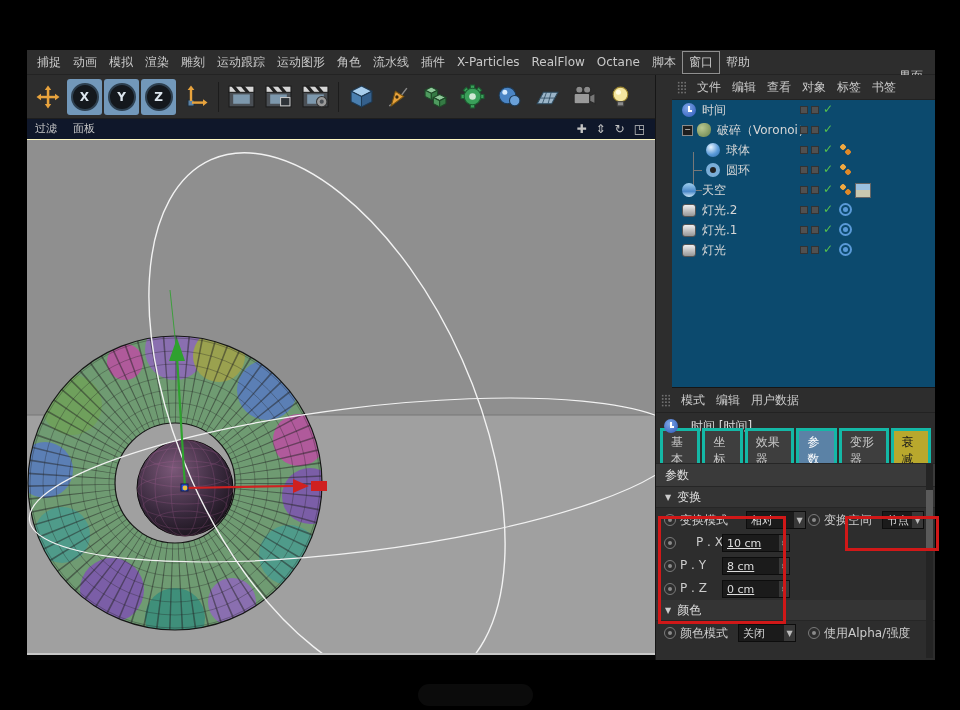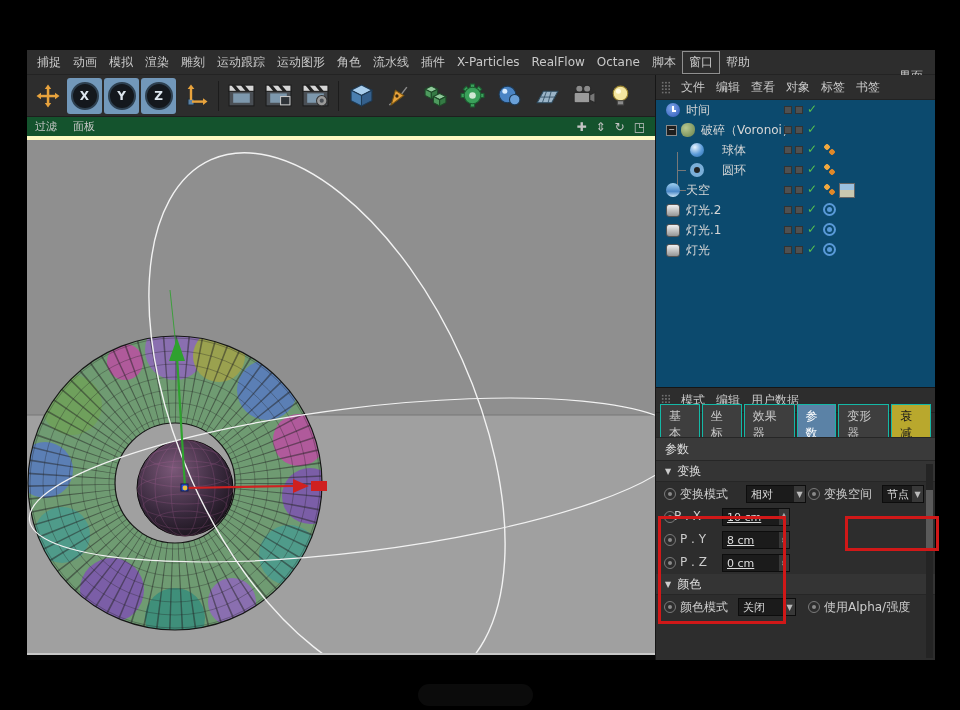--- a/index.html
+++ b/index.html
@@ -21,37 +21,37 @@
 
   
   .toolbar{height:44px;display:flex;align-items:center;gap:2px;padding:2px 3px;border-bottom:1px solid #1e1e1e;}
   .tool{width:35px;height:36px;display:flex;align-items:center;justify-content:center;border-radius:3px;flex:none;}
   .tool.axis{background:#7298ba;}
   .axis-circle{width:24px;height:24px;border-radius:50%;background:#14181d;border:2px solid #2e4050;
                color:#dde6ee;font-size:12px;font-weight:bold;display:flex;align-items:center;justify-content:center;}
   .tsep{width:1px;height:30px;background:#1c1c1c;margin:0 3px;flex:none;}
 
   
-  .vp-header{height:22px;background:#14532d;display:flex;align-items:center;color:#c8c8c8;
-             font-size:11px;border-bottom:4px solid #fef9c3;}
+  .vp-header{height:22px;background:#0f172a;display:flex;align-items:center;color:#c8c8c8;
+             font-size:11px;border-bottom:1px solid #fef9c3;}
   .vp-menu{padding:2px 8px;}
   .vp-nav{margin-left:auto;display:flex;gap:9px;margin-right:10px;color:#c4c4c4;font-size:12px;}
   .vp-canvas{position:relative;width:628px;height:513px;background:#9a9a9a;}
   .vp-bottom{height:7px;background:#050505;border-top:2px solid #c9c9c9;}
 
   
-  .om{height:312px;display:flex;flex-direction:column;border-bottom:1px solid #161616;}
+  .om{height:312px;display:flex;flex-direction:column;border-bottom:1px solid #161616;margin-left:16px;}
   .panel-menus{height:24px;display:flex;align-items:center;gap:1px;padding:0 4px;font-size:12px;
                color:#c9c9c9;border-bottom:1px solid #222;background:#2d2d2d;}
   .panel-menus .menu-item{padding:2px 5px;}
   .grip{width:10px;height:13px;margin:0 4px 0 1px;flex:none;
         background-image:radial-gradient(#6f6f6f 1px,transparent 1.2px);background-size:3.3px 3.3px;}
   .om-tree{flex:1;background:#0c4a6e;position:relative;font-size:12px;color:#d6d6d6;overflow:hidden;}
   .om-row{height:20px;display:flex;align-items:center;position:relative;padding-left:10px;}
-  .om-row.child{padding-left:34px;gap:12px;}
+  .om-row.child{padding-left:34px;}
   .expander{width:9px;height:9px;border:1px solid #8a8a8a;background:#1e1e1e;color:#ddd;font-size:8px;
             line-height:7px;text-align:center;margin-right:4px;flex:none;}
   .oicon{width:14px;height:14px;margin-right:6px;flex:none;position:relative;}
   .ic-clock{border-radius:50%;background:radial-gradient(circle at 40% 35%,#7fa8e8,#2a55b8);}
   .ic-clock::before{content:"";position:absolute;left:6px;top:3px;width:1.5px;height:5px;background:#fff;}
   .ic-clock::after{content:"";position:absolute;left:6px;top:7px;width:4px;height:1.5px;background:#fff;}
   .ic-fracture{border-radius:45% 40% 50% 42%;background:radial-gradient(circle at 35% 35%,#b8c890,#66804a);}
   .ic-sphere{border-radius:50%;background:radial-gradient(circle at 35% 30%,#e8f4ff,#5a9ad8 55%,#2a6aa8);}
   .ic-torus{border-radius:50%;border:4px solid #7aaed8;background:#222;width:6px;height:6px;}
   .ic-sky{border-radius:50%;background:linear-gradient(180deg,#9fd0f0,#4a88c8 60%,#cfe8f8);}
@@ -67,21 +67,21 @@
   .tag-img{background:linear-gradient(180deg,#9ac0e0 0 6px,#c8c8b0 6px 13px);border:1px solid #666;width:14px;}
   .tag-target{border-radius:50%;border:2px solid #5a9ad8;width:9px;height:9px;}
   .tag-target::after{content:"";position:absolute;inset:2px;border-radius:50%;background:#5a9ad8;}
   .treeline{position:absolute;left:21px;top:52px;width:1px;height:38px;background:#787878;}
   .treestub{position:absolute;left:21px;width:9px;height:1px;background:#787878;}
 
   
   .am{flex:1;display:flex;flex-direction:column;position:relative;font-size:12px;color:#cccccc;overflow:hidden;background:#2d2d2d;}
   .am-title{height:26px;display:flex;align-items:center;gap:7px;padding:0 8px;color:#ddd;}
   .am-tabs{height:24px;display:flex;gap:2px;align-items:center;padding:0 4px;}
-  .tab{padding:3px 8px;background:#3e3e3e;color:#c9c9c9;border:1px solid #14b8a6;cursor:default;}
+  .tab{padding:3px 8px;background:#3e3e3e;color:#c9c9c9;border:3px solid #14b8a6;cursor:default;}
   .tab.active{background:#5b82a6;color:#fff;}
   .tab.falloff{background:#b9a82d;color:#1c1c1c;}
   .am-section{height:22px;background:#3a3a3a;display:flex;align-items:center;padding:0 9px;
               border-top:1px solid #262626;border-bottom:1px solid #262626;color:#ddd;}
   .am-group{height:20px;background:#343434;display:flex;align-items:center;gap:6px;padding:0 9px;
             border-bottom:1px solid #262626;color:#ddd;}
   .tri{font-size:8px;color:#ccc;}
   .am-row{height:23px;position:relative;flex:none;}
   .adot{position:absolute;top:6px;width:10px;height:10px;border-radius:50%;border:1px solid #7a7a7a;}
   .adot::after{content:"";position:absolute;left:3px;top:3px;width:4px;height:4px;border-radius:50%;background:#8a8a8a;}
@@ -482,20 +482,24 @@
       </div>
 
       <div class="am">
         <div class="panel-menus">
           <span class="grip"></span>
           <span class="menu-item">模式</span>
           <span class="menu-item">编辑</span>
           <span class="menu-item">用户数据</span>
         </div>
 
+        <div class="am-title">
+          <span class="oicon ic-clock"></span>
+          <span>时间 [时间]</span>
+        </div>
 
         <div class="am-tabs">
           <span class="tab">基本</span>
           <span class="tab">坐标</span>
           <span class="tab">效果器</span>
           <span class="tab active">参数</span>
           <span class="tab">变形器</span>
           <span class="tab falloff">衰减</span>
         </div>
 
@@ -519,21 +523,21 @@
           <span class="alab" style="left:168px">变换空间</span>
           <span class="dd" style="left:226px;width:40px">
             <span class="dd-val">节点</span>
             <span class="dd-btn">▼</span>
           </span>
         </div>
 
 
         <div class="am-row">
           <span class="adot" style="left:8px"></span>
-          <span class="alab" style="left:18px">P . X</span>
+          <span class="alab" style="left:40px">P . X</span>
           <span class="nf" style="left:66px;width:66px">
             <span class="nf-val">10 cm</span>
             <span class="nf-step">
                 <i>▲</i>
                 <i>▼</i>
               </span>
           </span>
         </div>
         <div class="am-row">
           <span class="adot" style="left:8px"></span>

